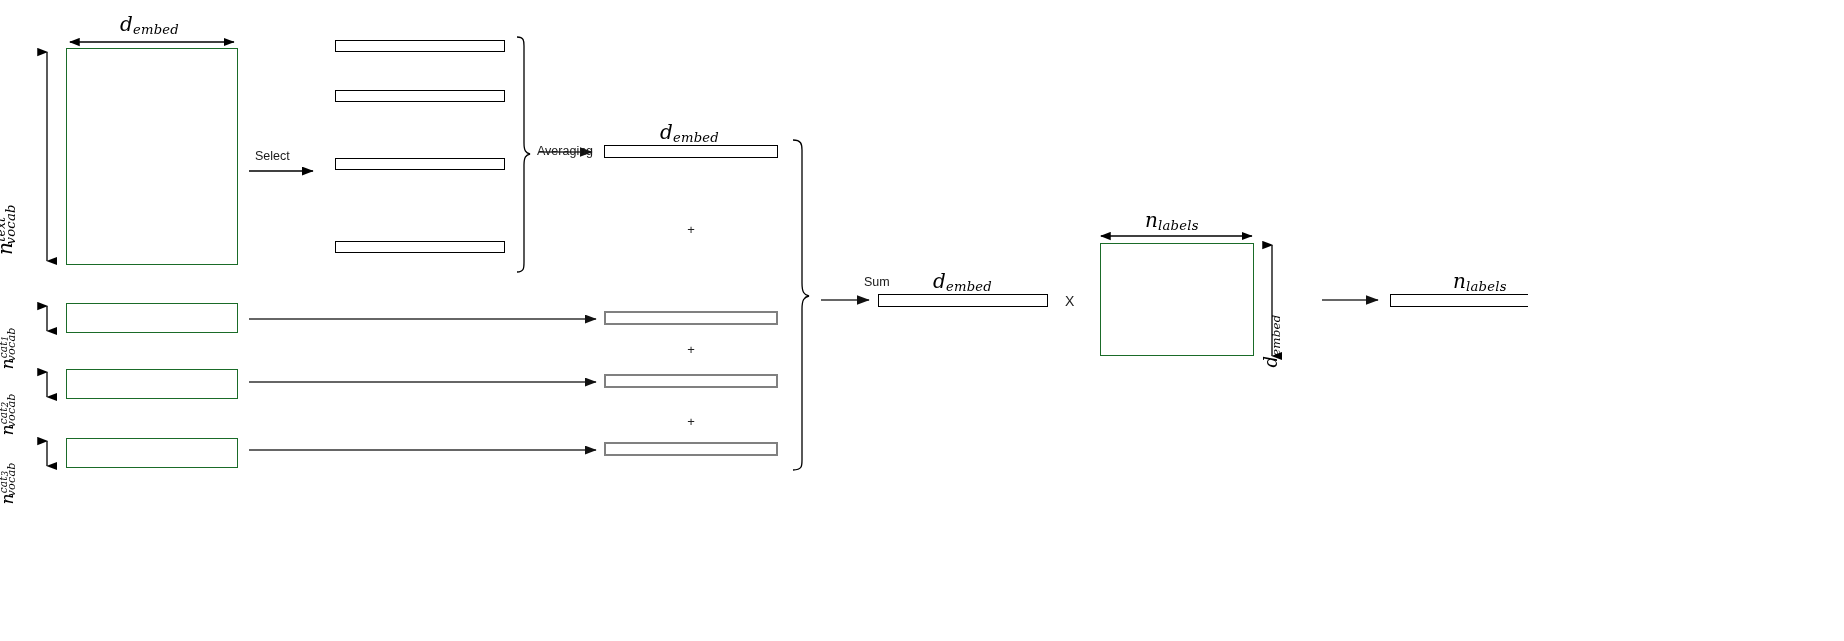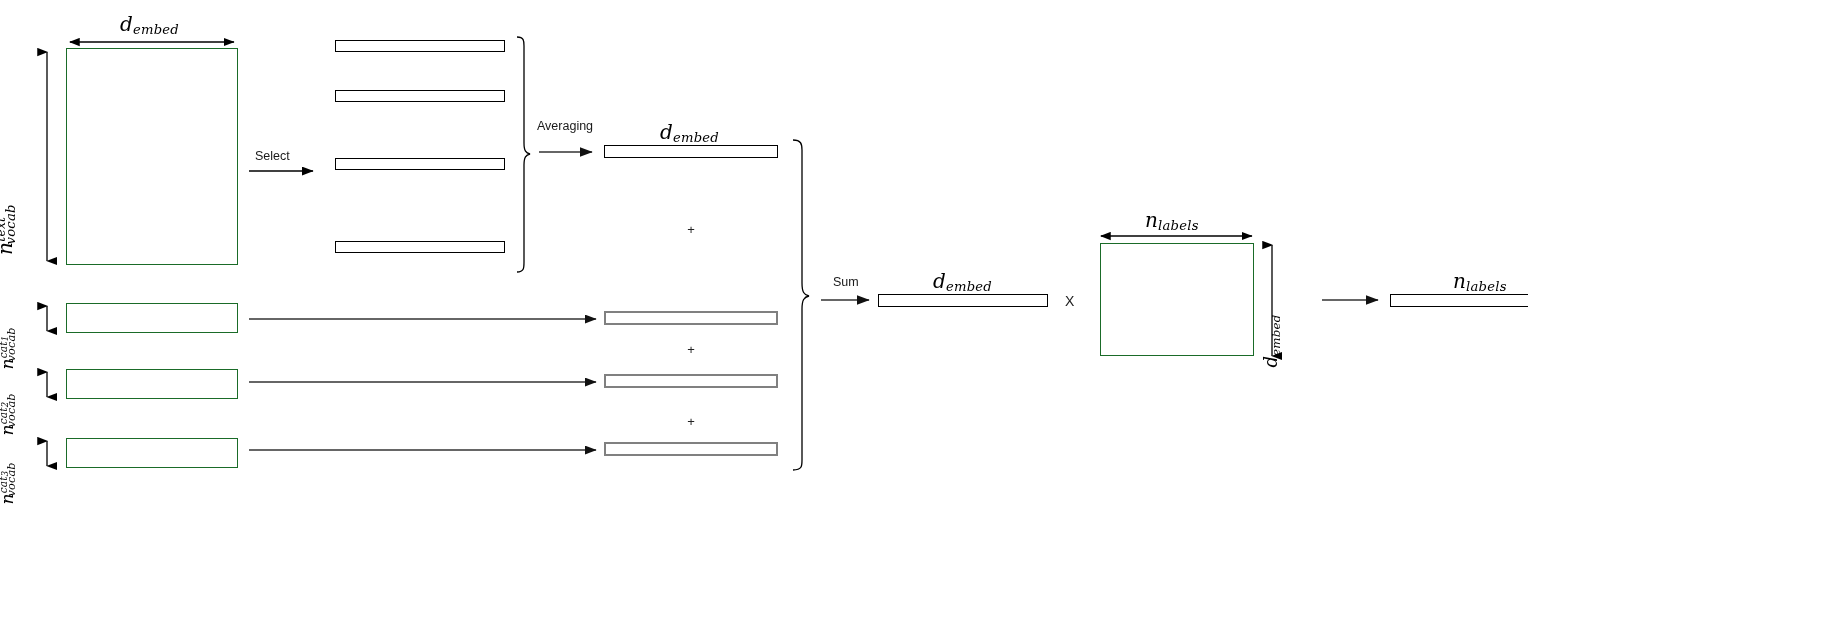--- a/index.html
+++ b/index.html
@@ -196,31 +196,31 @@
   <div class="lbl math math-rot" style="left:18px;top:414px;font-size:17px;">
     <span>n</span><sup><span>cat</span><sub style="font-size:0.8em;">2</sub></sup><sub style="margin-left:-2.3em;">vocab</sub>
   </div>
 
   <div class="lbl math math-rot" style="left:18px;top:483px;font-size:17px;">
     <span>n</span><sup><span>cat</span><sub style="font-size:0.8em;">3</sub></sup><sub style="margin-left:-2.3em;">vocab</sub>
   </div>
 
   <div class="lbl small-lbl" style="left:255px;top:149px;">Select</div>
 
-  <div class="lbl small-lbl" style="left:537px;top:119px;">Averaging</div>
+  <div class="lbl small-lbl" style="left:537px;top:144px;">Averaging</div>
 
   <div class="lbl math" style="left:660px;top:120px;">
     <span>d</span><sub>embed</sub>
   </div>
 
   <div class="lbl plus-lbl" style="left:683px;top:222px;width:16px;">+</div>
   <div class="lbl plus-lbl" style="left:683px;top:342px;width:16px;">+</div>
   <div class="lbl plus-lbl" style="left:683px;top:414px;width:16px;">+</div>
 
-  <div class="lbl small-lbl" style="left:833px;top:275px;">Sum</div>
+  <div class="lbl small-lbl" style="left:864px;top:275px;">Sum</div>
 
   <div class="lbl math" style="left:933px;top:269px;">
     <span>d</span><sub>embed</sub>
   </div>
 
   <div class="lbl x-lbl" style="left:1065px;top:293px;">X</div>
 
   <div class="lbl math" style="left:1145px;top:208px;">
     <span>n</span><sub>labels</sub>
   </div>

